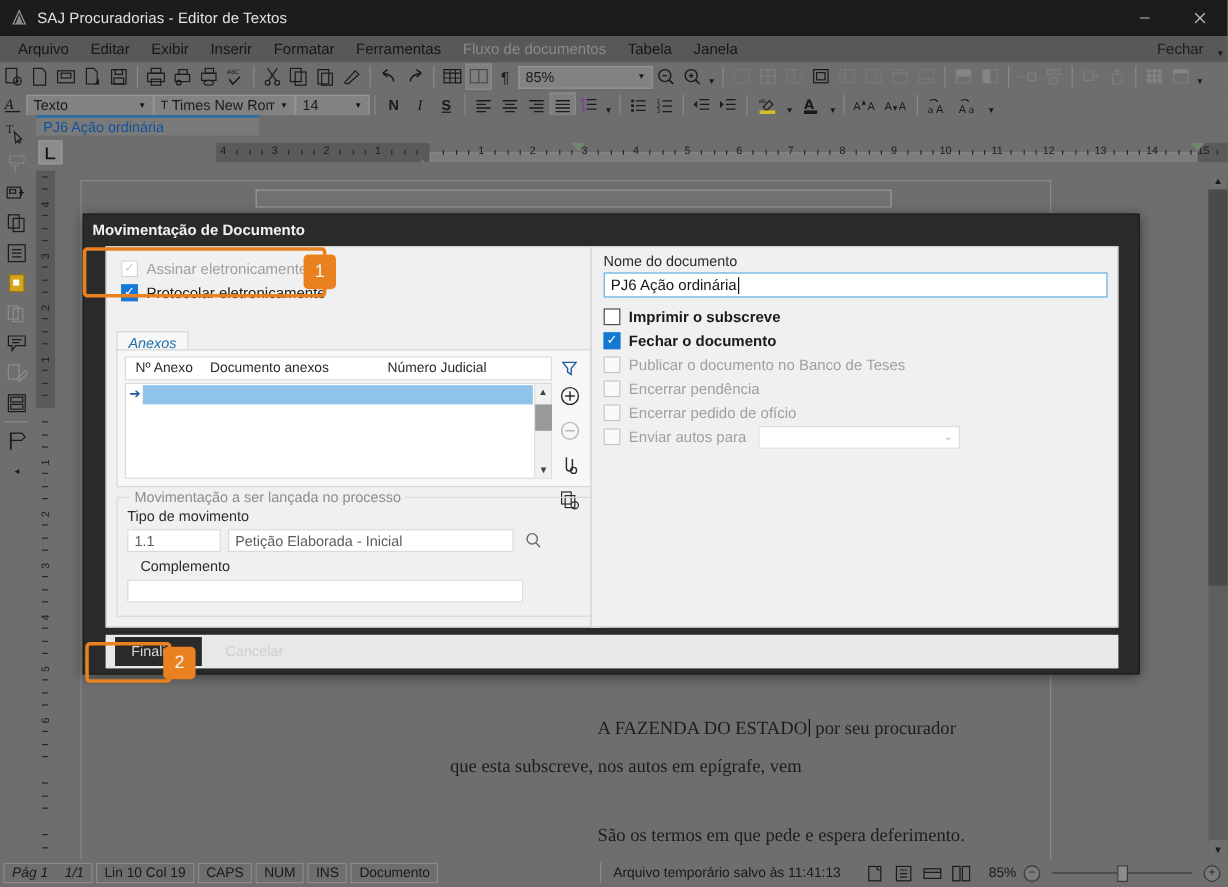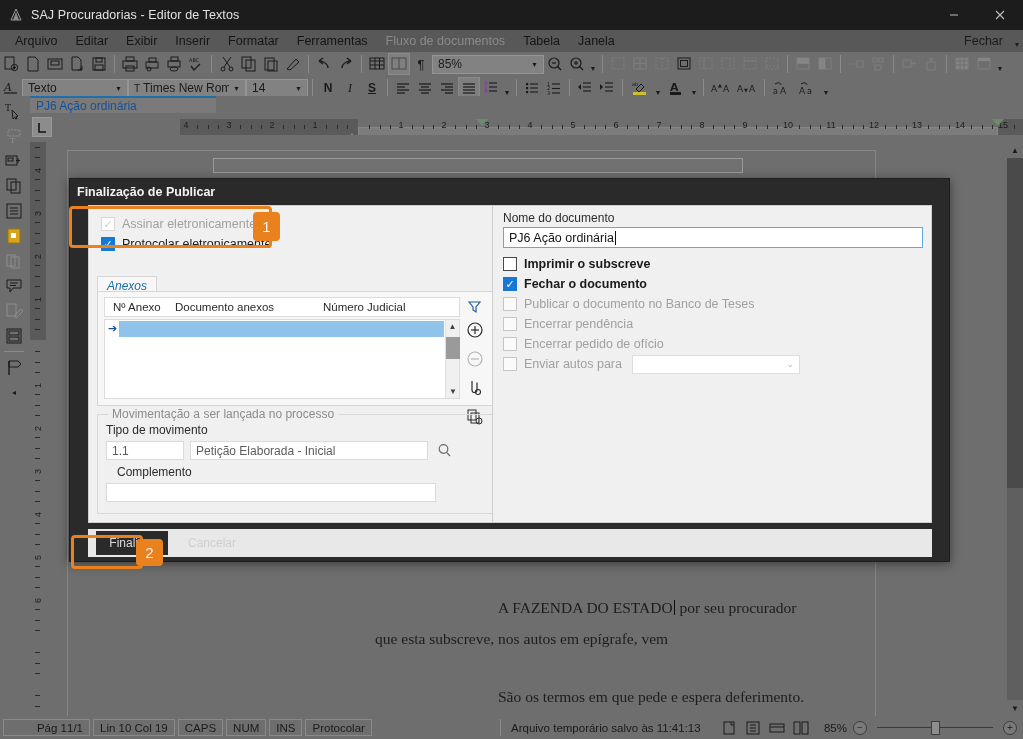--- a/index.html
+++ b/index.html
@@ -1046,21 +1046,21 @@
     </div>
   </div>
 
   <div class="vscroll">
     <div class="vs-btn">▲</div>
     <div class="vs-thumb"></div>
     <div class="vs-btn bot">▼</div>
   </div>
 
   <div class="dialog">
-    <div class="dlg-title">Finalização de Publicar</div>
+    <div class="dlg-title">Movimentação de Documento</div>
     <div class="dlg-body">
 
       <div class="panel-left">
 
         <div style="position:absolute;left:12px;top:8px;">
           <div class="chk-row disabled">
             <span class="cbox dis-checked"></span>
             <span>Assinar eletronicamente</span>
           </div>
           <div class="chk-row">
@@ -1194,29 +1194,29 @@
       <span>1</span>
     </div>
 
     <div class="hl-box" style="left:1px;top:356px;width:72px;height:34px;"></div>
     <div class="hl-badge" style="left:66px;top:360px;width:27px;height:27px;">
       <span>2</span>
     </div>
   </div>
 
   <div class="statusbar">
-    <div class="sb-cell" style="width:87px;justify-content:flex-end;">
+    <div class="sb-cell" style="width:74px;justify-content:space-between;font-style:italic;">
       <span>Pág 1</span>
       <span>1/1</span>
     </div>
     <div class="sb-cell">Lin 10 Col 19</div>
     <div class="sb-cell">CAPS</div>
     <div class="sb-cell">NUM</div>
     <div class="sb-cell">INS</div>
-    <div class="sb-cell">Protocolar</div>
+    <div class="sb-cell">Documento</div>
 
     <div class="sb-mid">
       <span>Arquivo temporário salvo às 11:41:13</span>
     </div>
 
     <div class="sb-right">
       <div class="sb-viewbtn">
         <svg width="14" height="14" viewBox="0 0 14 14">
             <rect x="2" y="1" width="10" height="12" fill="none" stroke="#1a1a1a"></rect>
             <path d="M9 1v3h3" fill="none" stroke="#1a1a1a"></path>

